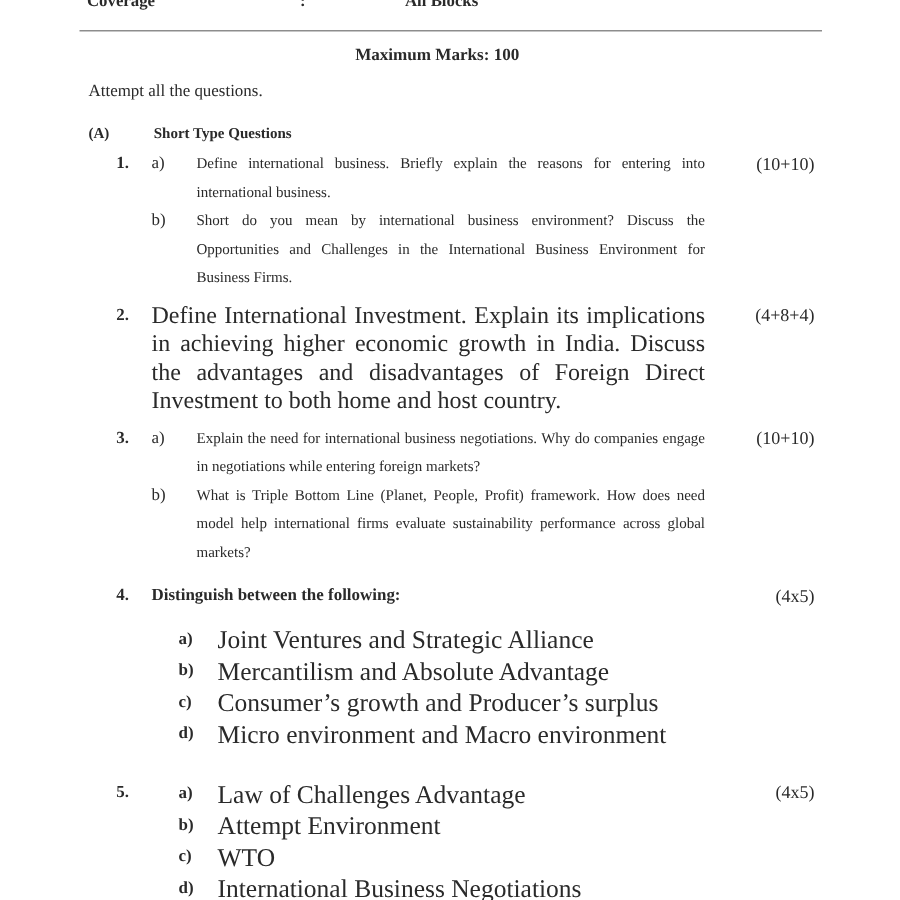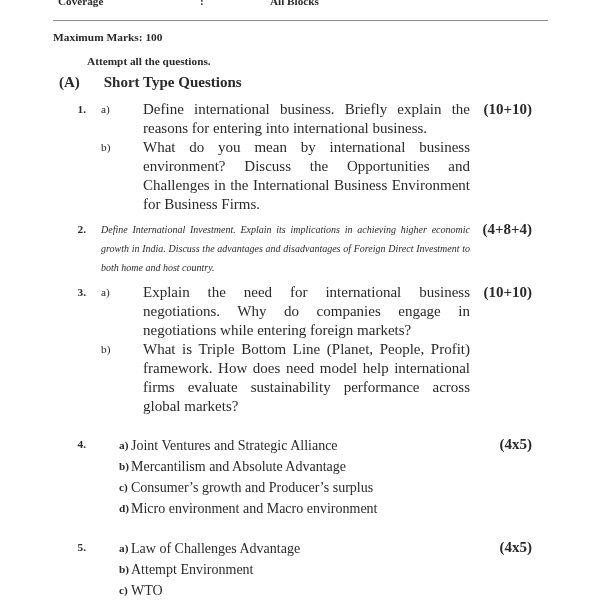--- a/index.html
+++ b/index.html
@@ -47,40 +47,39 @@
     width: 495px;
     height: 0;
     border-top: 1.3px solid #8d8d8d;
   }
 
   .max-marks {
     position: absolute;
     top: 31px;
     left: 53px;
     width: 477px;
-    text-align: left;
+    text-align: center;
     font-weight: bold;
     font-size: 11.4px;
   }
 
   .attempt-line {
     position: absolute;
     top: 55px;
     left: 59px;
-    font-weight: bold;
-    font-size: 11.3px;
-    margin-left: 28px;
+    font-weight: normal;
+    font-size: 11.3px;
   }
 
   .section-row {
     position: absolute;
-    top: 74px;
+    top: 84px;
     left: 59px;
     font-weight: bold;
-    font-size: 15px;
+    font-size: 10px;
   }
   .section-letter { display: inline-block; width: 41px; }
   .section-title  { display: inline-block; }
 
   
   .qlist {
     position: absolute;
     top: 100px;
     left: 0;
     width: 600px;
@@ -95,61 +94,60 @@
     left: 70px;
     width: 16px;
     text-align: right;
     font-weight: bold;
     font-size: 11.3px;
     line-height: 19px;
   }
 
   .marks {
     position: absolute;
-    right: 68px;
-    font-weight: bold;
-    font-size: 15px;
+    right: 57px;
+    font-weight: normal;
+    font-size: 12px;
     line-height: 19px;
     white-space: nowrap;
   }
 
   
   .part {
     position: relative;
     margin-left: 101px;
     margin-right: 130px;
     min-height: 19px;
   }
   .part-letter {
     position: absolute;
     left: 0;
     top: 0;
     width: 18px;
     font-size: 11.3px;
     line-height: 19px;
   }
   .part-text {
-    margin-left: 42px;
-    font-size: 15px;
+    margin-left: 30px;
+    font-size: 10px;
     line-height: 19px;
     text-align: justify;
     text-justify: inter-word;
   }
   .part-text.last-line-left { text-align-last: left; }
 
   
   .qbody {
     margin-left: 101px;
     margin-right: 130px;
-    font-size: 10px;
+    font-size: 16px;
     line-height: 19px;
     text-align: justify;
     text-justify: inter-word;
     text-align-last: left;
-    font-style: italic;
   }
 
   
   .qheading {
     margin-left: 101px;
     margin-right: 130px;
     font-size: 11.3px;
     line-height: 19px;
     font-weight: bold;
   }
@@ -165,22 +163,22 @@
   .subitem-letter {
     position: absolute;
     left: 0;
     top: 0;
     width: 18px;
     font-weight: bold;
     font-size: 11.3px;
     line-height: 21px;
   }
   .subitem-text {
-    margin-left: 12px;
-    font-size: 14px;
+    margin-left: 26px;
+    font-size: 17px;
     line-height: 21px;
   }
 
   .q-gap { height: 6px; }
   .q-gap-lg { height: 10px; }
 </style>
 </head>
 <body>
 
 <div class="page">
@@ -206,21 +204,21 @@
 
     <div class="question">
       <span class="qnum">1.</span>
       <span class="marks">(10+10)</span>
       <div class="part">
         <span class="part-letter">a)</span>
         <div class="part-text last-line-left">Define international business. Briefly explain the reasons for entering into international business.</div>
       </div>
       <div class="part">
         <span class="part-letter">b)</span>
-        <div class="part-text last-line-left">What do you mean by international business environment? Discuss the Opportunities and Challenges in the International Business Environment for Business Firms.</div>
+        <div class="part-text last-line-left">Short do you mean by international business environment? Discuss the Opportunities and Challenges in the International Business Environment for Business Firms.</div>
       </div>
     </div>
 
     <div class="q-gap"></div>
 
     <div class="question">
       <span class="qnum">2.</span>
       <span class="marks">(4+8+4)</span>
       <div class="qbody">Define International Investment. Explain its implications in achieving higher economic growth in India. Discuss the advantages and disadvantages of Foreign Direct Investment to both home and host country.</div>
     </div>
@@ -238,20 +236,21 @@
         <span class="part-letter">b)</span>
         <div class="part-text last-line-left">What is Triple Bottom Line (Planet, People, Profit) framework. How does need model help international firms evaluate sustainability performance across global markets?</div>
       </div>
     </div>
 
     <div class="q-gap-lg"></div>
 
     <div class="question">
       <span class="qnum">4.</span>
       <span class="marks">(4x5)</span>
+      <div class="qheading">Distinguish between the following:</div>
       <div class="subitems">
         <div class="subitem">
           <span class="subitem-letter">a)</span>
           <div class="subitem-text">Joint Ventures and Strategic Alliance</div>
         </div>
         <div class="subitem">
           <span class="subitem-letter">b)</span>
           <div class="subitem-text">Mercantilism and Absolute Advantage</div>
         </div>
         <div class="subitem">

